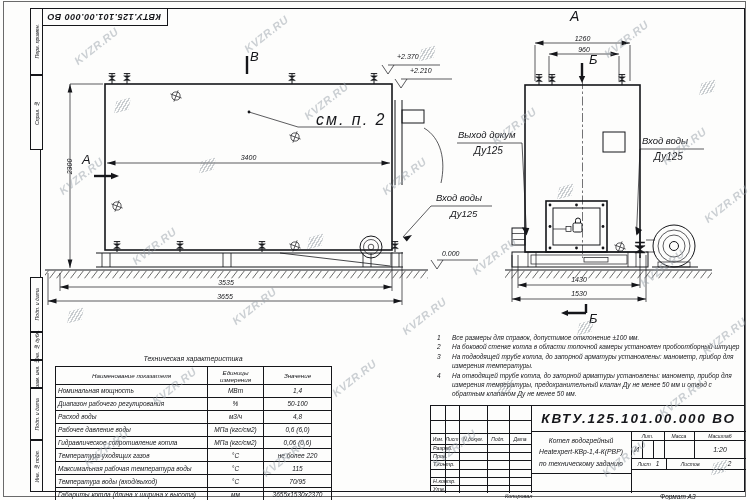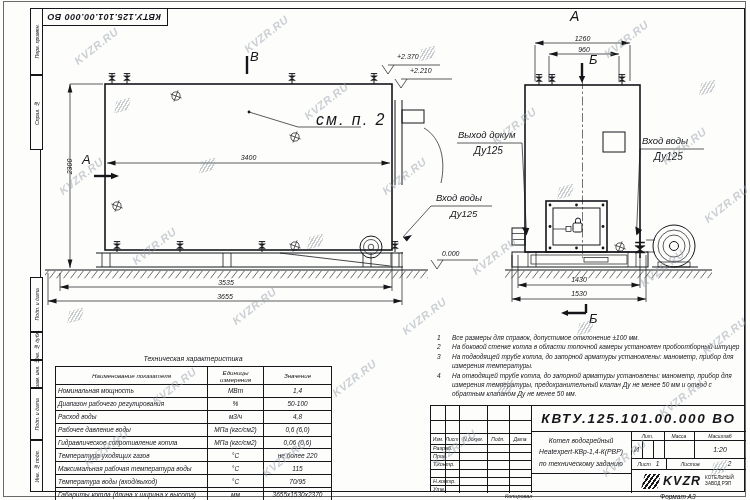--- a/index.html
+++ b/index.html
@@ -404,28 +404,20 @@
 
     <div class="cell" style="left:200px;top:52px;width:35px;height:11px;font-size:5.2px;gap:5px;">
       <span>Лист</span>
       <span style="font-size:6.5px;">1</span>
     </div>
     <div class="cell" style="left:235px;top:52px;width:80px;height:11px;font-size:5.2px;gap:28px;">
       <span>Листов</span>
       <span style="font-size:6.5px;">2</span>
     </div>
 
-    <div class="cell" style="left:200px;top:63px;width:115px;height:24px;">
-      <span class="brandbox"></span>
-      <span class="brandname">KVZR</span>
-      <span class="brandsub">
-        <span>КОТЕЛЬНЫЙ</span>
-        <span>ЗАВОД РЭП</span>
-      </span>
-    </div>
   </div>
 
   <div class="lb" style="left:505px;top:492.5px;font-size:5.5px;z-index:20;">Копировал</div>
   <div class="lb" style="left:660px;top:492.5px;font-size:6.5px;z-index:20;">Формат  А3</div>
 
   <div id="wm-layer">
       <span class="wm-t" style="left: 70px; top: 40px;">KVZR.RU</span>
       <span class="wm-t" style="left: 240px; top: 28px;">KVZR.RU</span>
       <div class="wm-l" style="left: 420px; top: 48px;"></div>
       <span class="wm-t" style="left: 600px; top: 33px;">KVZR.RU</span>

